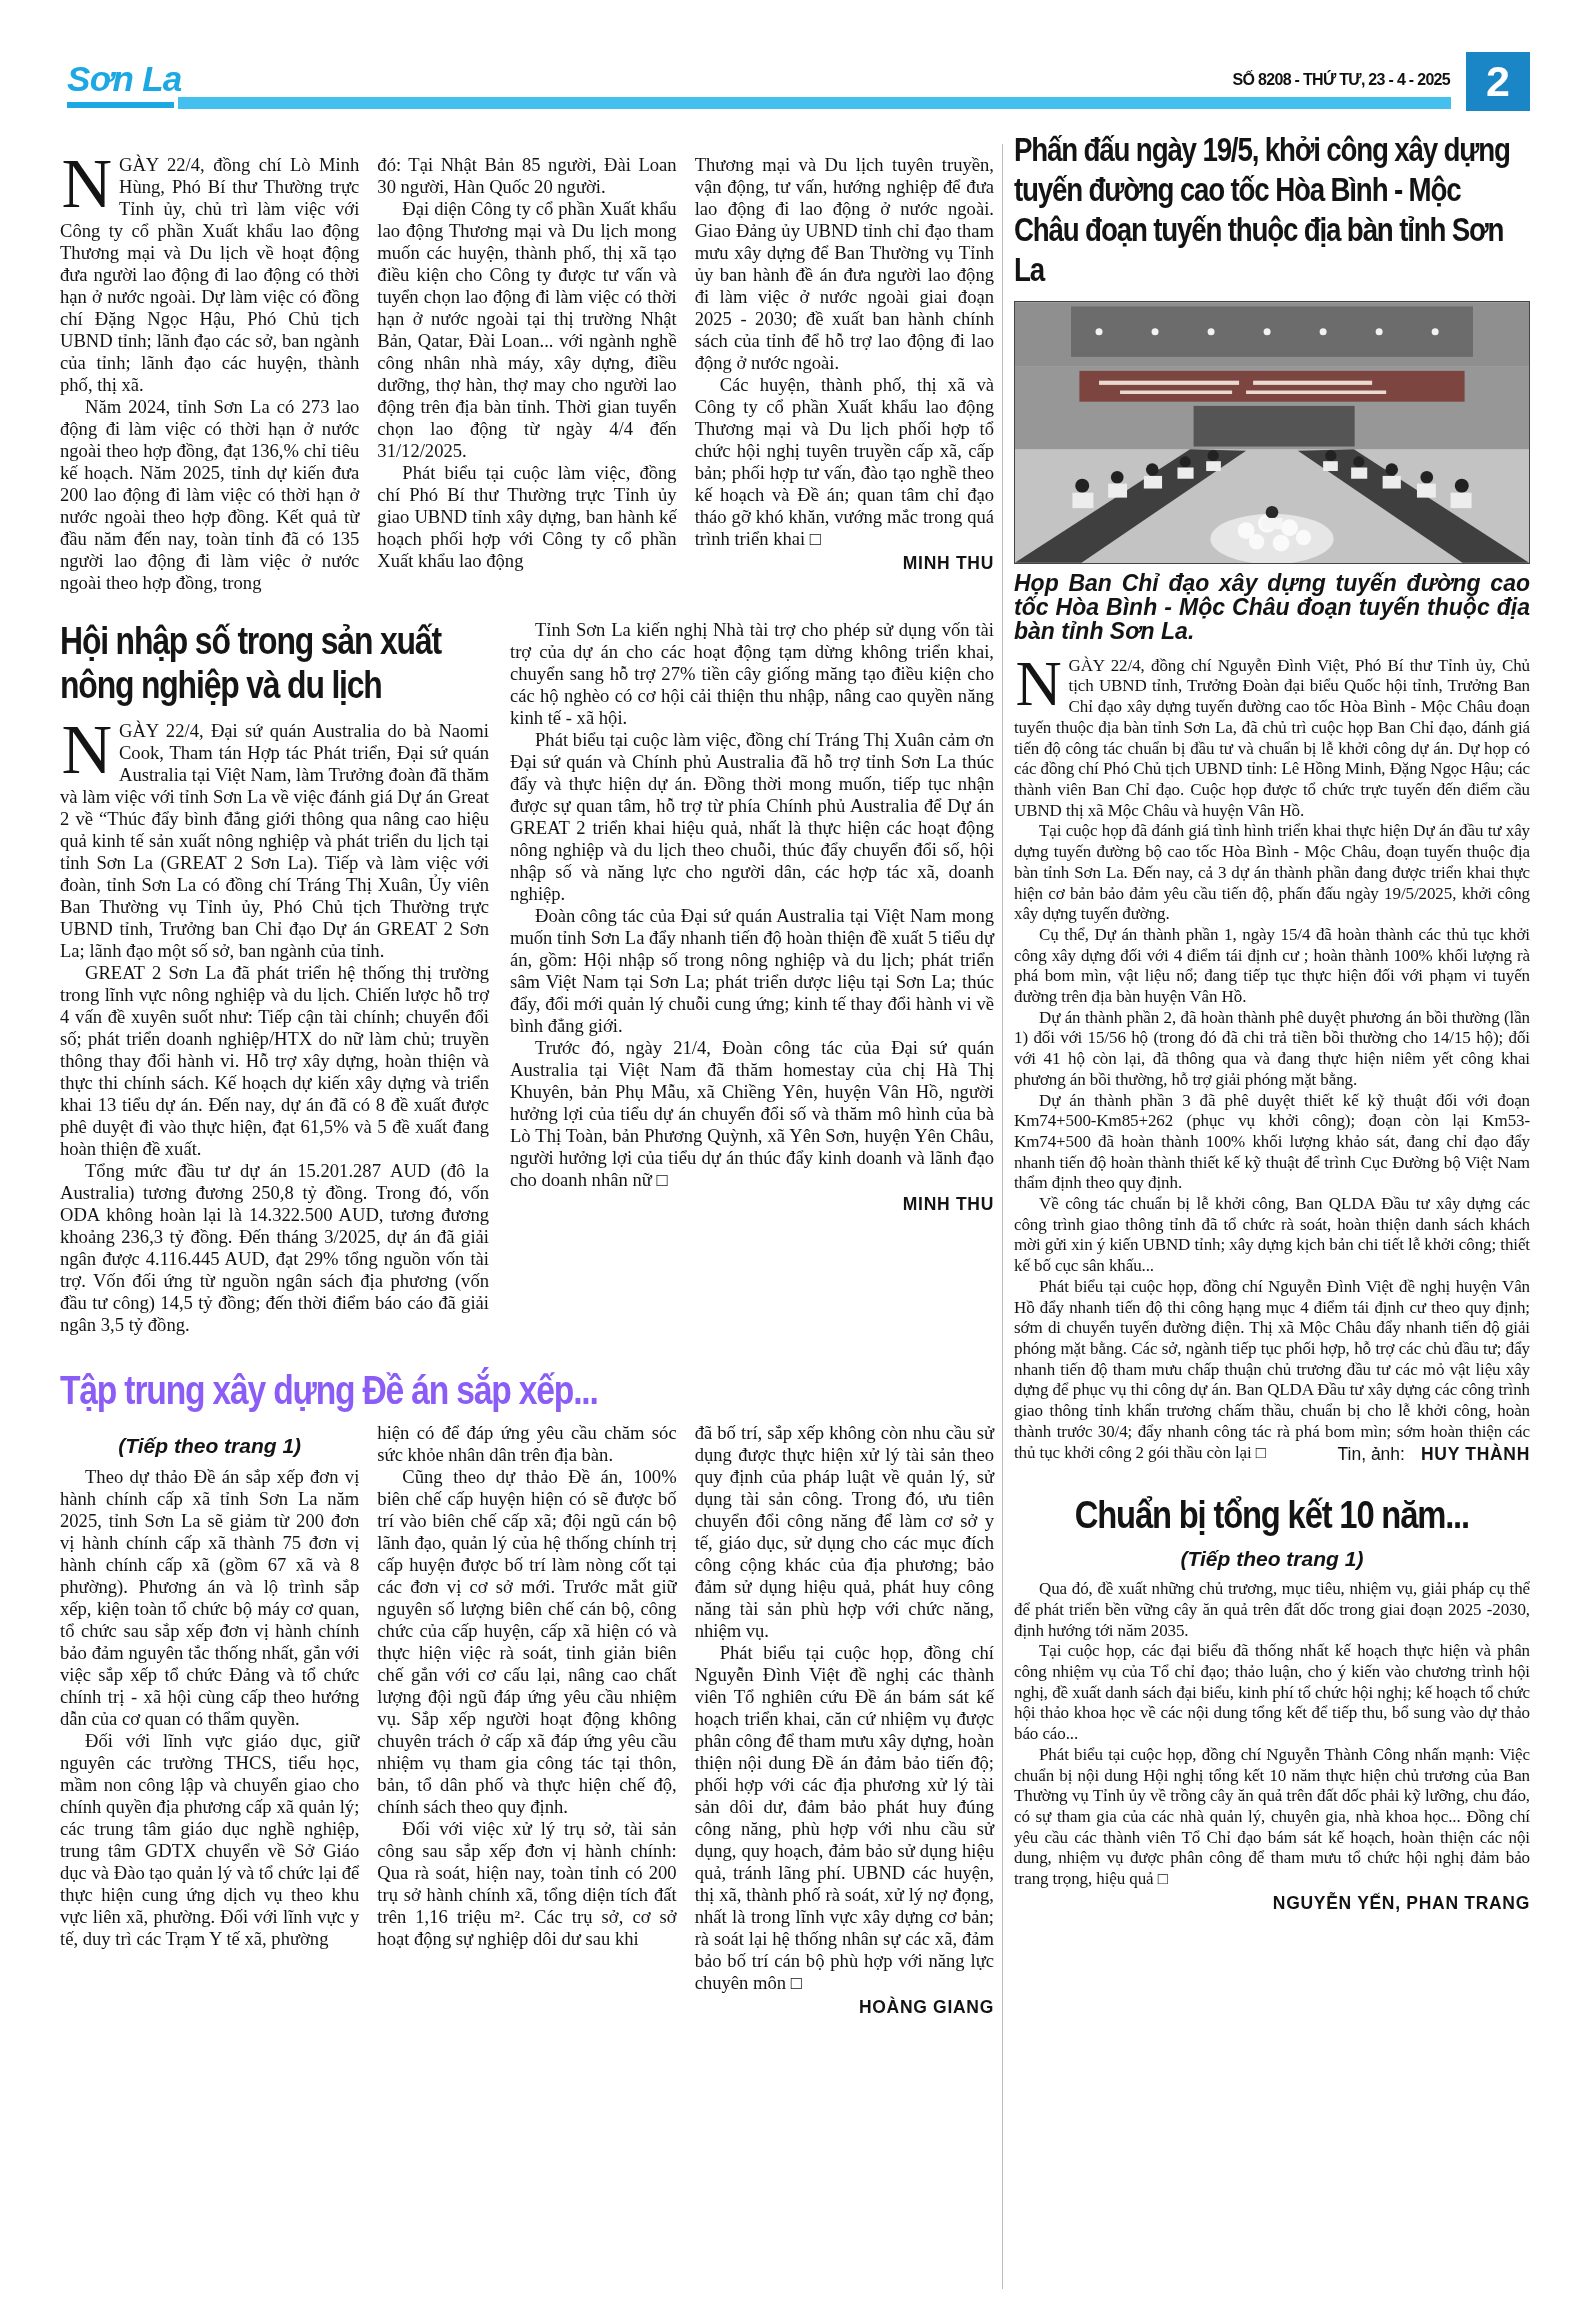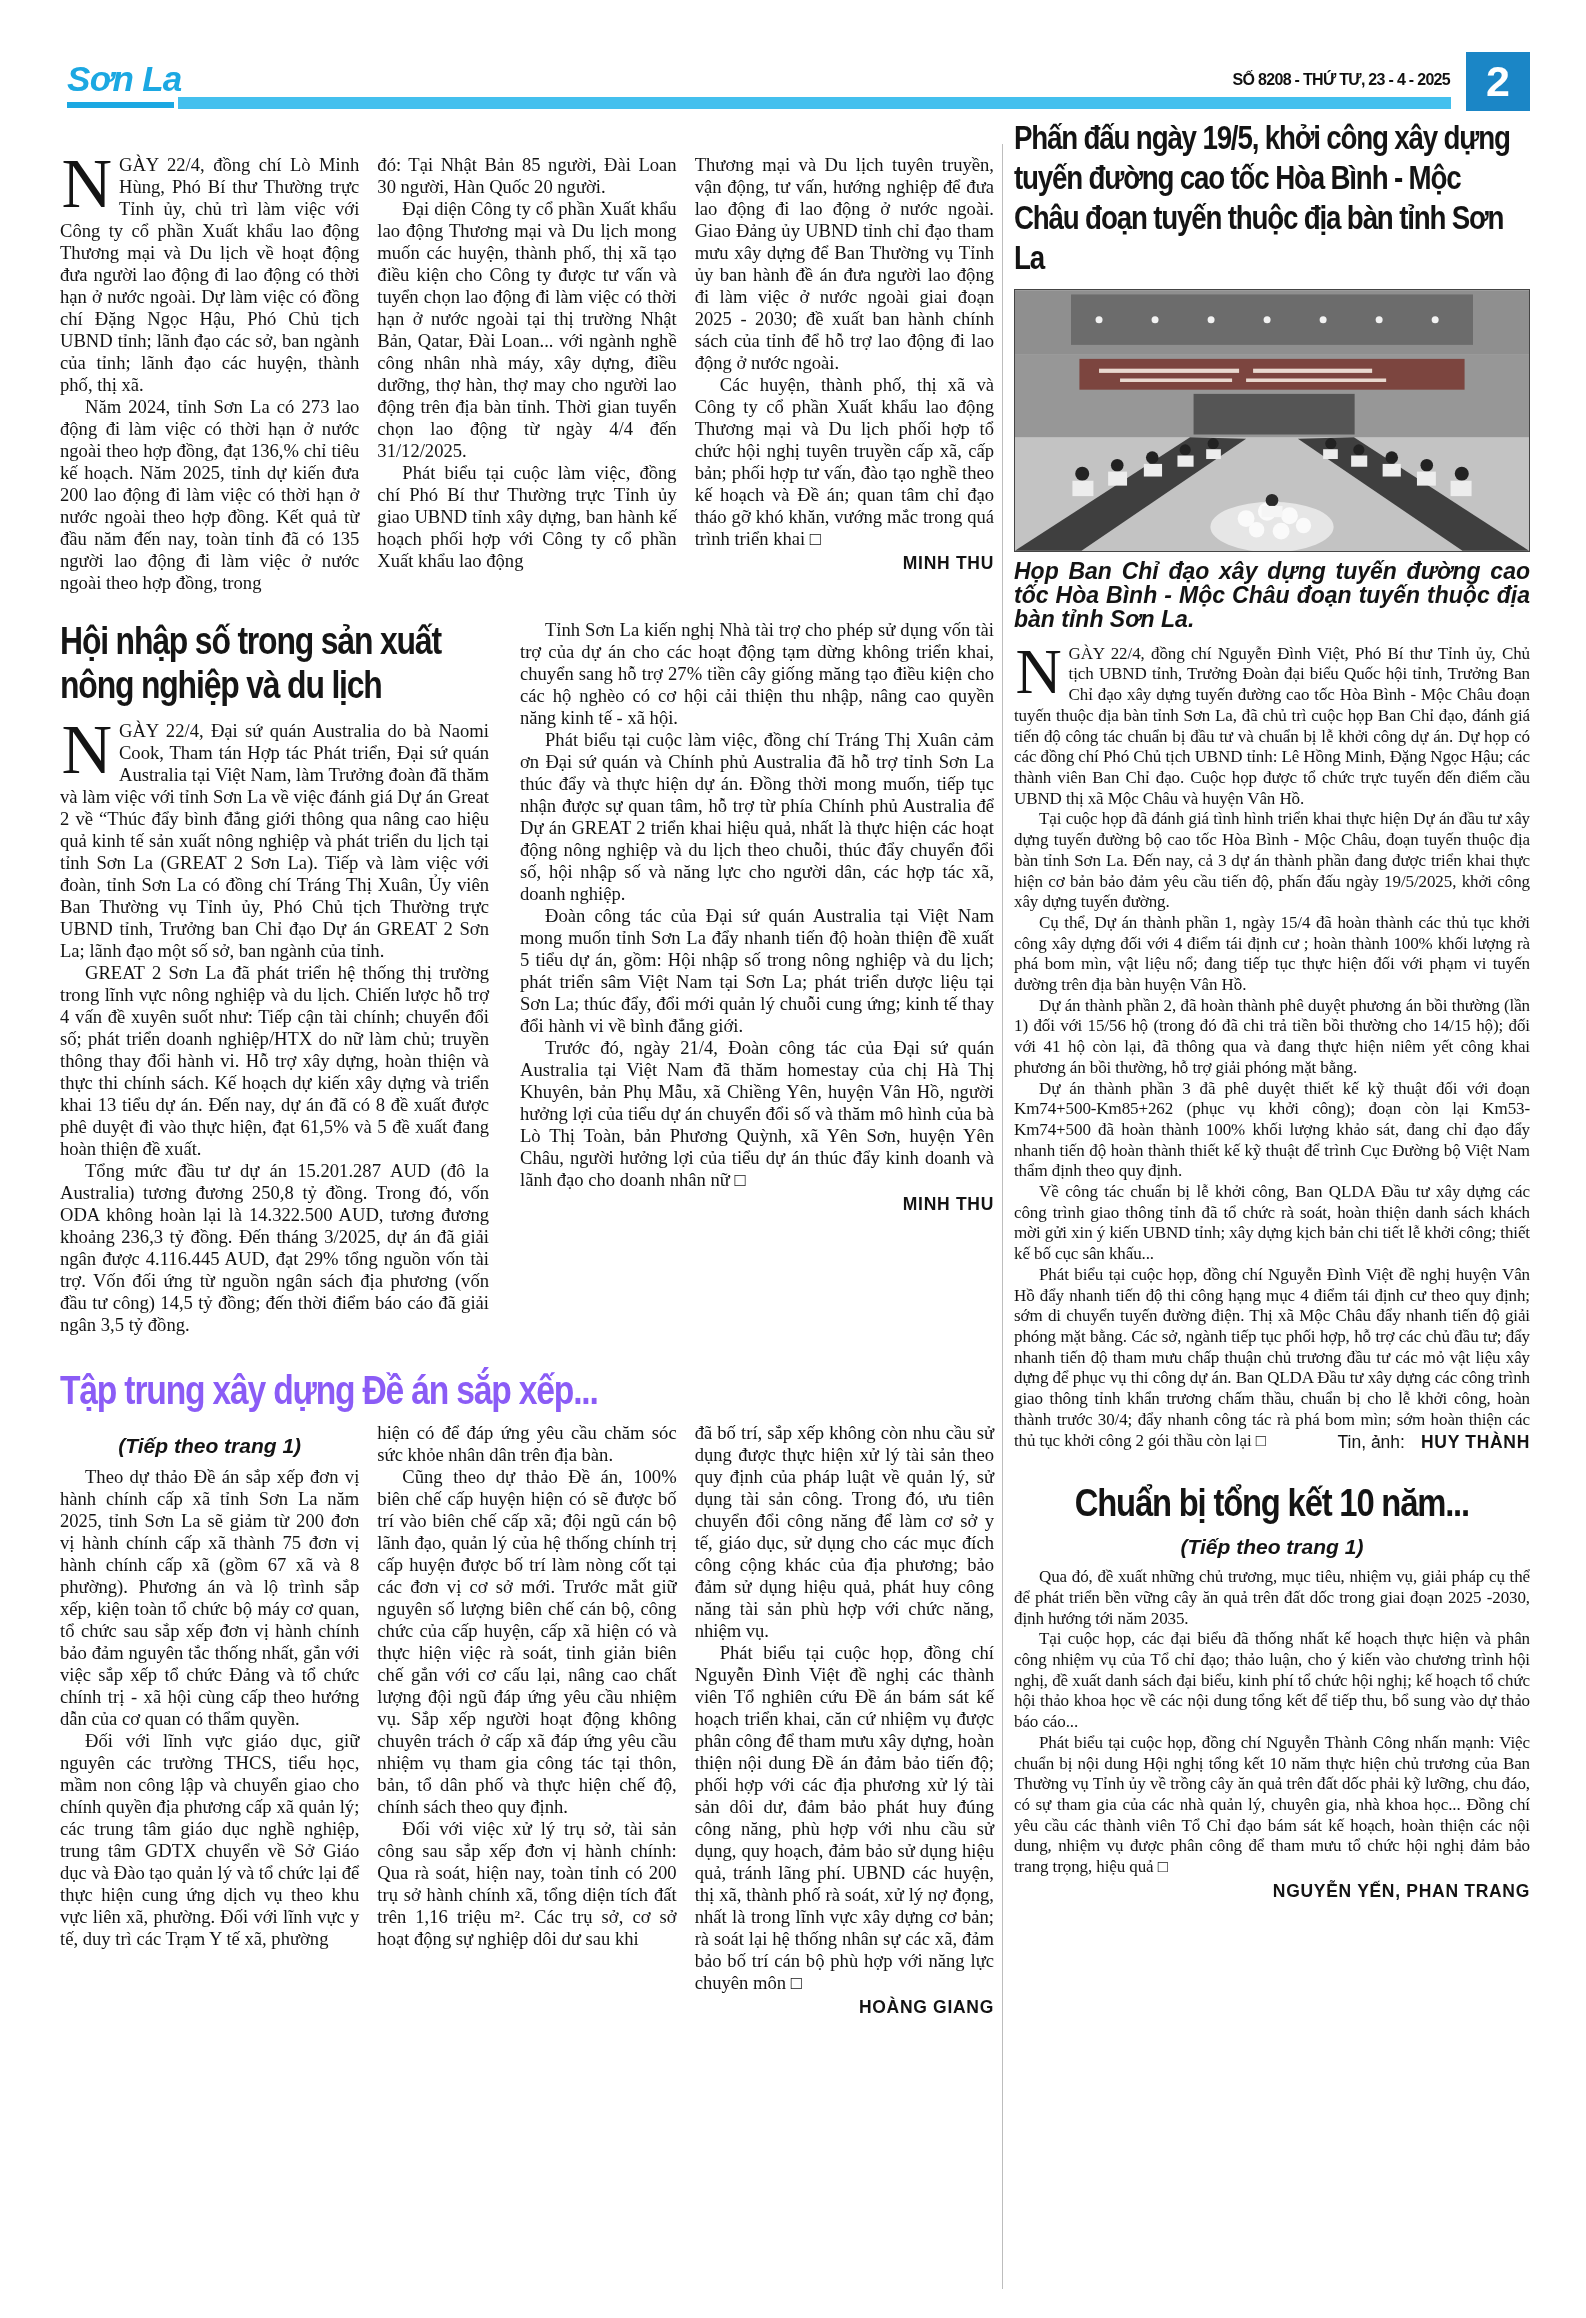--- a/index.html
+++ b/index.html
@@ -10,40 +10,40 @@
          font-style:italic;font-weight:700;font-size:35px;letter-spacing:-0.7px;color:#1ca8e2;}
   .brand-underline{position:absolute;left:67px;top:102px;width:107px;height:5.6px;background:#1ca8e2;}
   .issue{position:absolute;right:137px;top:71px;font-family:"Liberation Sans",sans-serif;
          font-weight:700;font-size:16px;letter-spacing:-0.7px;color:#111;}
   .header-bar{position:absolute;left:178px;top:97px;width:1273px;height:12px;background:#44c0ee;}
   .page-box{position:absolute;left:1466px;top:52px;width:64px;height:59px;background:#1b86c6;
             display:flex;align-items:center;justify-content:center;
             font-family:"Liberation Sans",sans-serif;font-weight:700;font-size:43px;color:#fff;}
   
   .left-region{position:absolute;left:60px;top:137px;width:934px;}
-  .right-region{position:absolute;left:1014px;top:118px;width:516px;}
+  .right-region{position:absolute;left:1014px;top:130px;width:516px;}
   .col-rule{position:absolute;left:1002px;top:144px;width:0.7px;height:2145px;background:#bdbdbd;}
   
   .hl{font-family:"Liberation Sans",sans-serif;font-weight:700;margin:0;}
   .cond{display:block;width:119%;transform:scaleX(.84);transform-origin:0 0;}
   
   p.bp{margin:0;text-align:justify;text-indent:25px;font-size:18.6px;line-height:22px;}
   .right-region p.bp{font-size:17px;line-height:20.7px;letter-spacing:-0.1px;}
   p.bp.cont,p.bp.has-drop{text-indent:0;}
   .dropcap{float:left;font-size:70px;line-height:56px;padding:2.1px 7px 0 1.4px;font-weight:400;}
   .right-region .dropcap{font-size:64px;line-height:52px;}
   .byline{font-family:"Liberation Sans",sans-serif;font-weight:700;font-size:17.5px;
           letter-spacing:0.7px;text-align:right;margin-top:2.8px;}
   
   .labor-title{font-size:44px;line-height:55px;color:#1ba7e1;text-align:center;letter-spacing:-1.4px;}
   .cols3{display:flex;gap:18px;margin-top:17px;}
   .cols3 .col{flex:1;min-width:0;}
   
   .digital{margin-top:25px;}
-  .duo{display:flex;gap:31px;}
+  .duo{display:flex;gap:21px;}
   .duo .a{width:429px;flex:none;}
   .duo .b{flex:1;min-width:0;}
   .digital-title{font-size:38px;line-height:44px;color:#161616;letter-spacing:-1.4px;margin-bottom:12.6px;}
   
   .dean{margin-top:32px;}
   .dean-title{font-size:40px;line-height:45px;color:#8b5cf6;letter-spacing:-1.4px;}
   .contd{font-family:"Liberation Sans",sans-serif;font-style:italic;font-weight:700;
          font-size:21px;text-align:center;margin:11.2px 0 8.4px;}
   .dean .cols3{margin-top:9.8px;}
   

